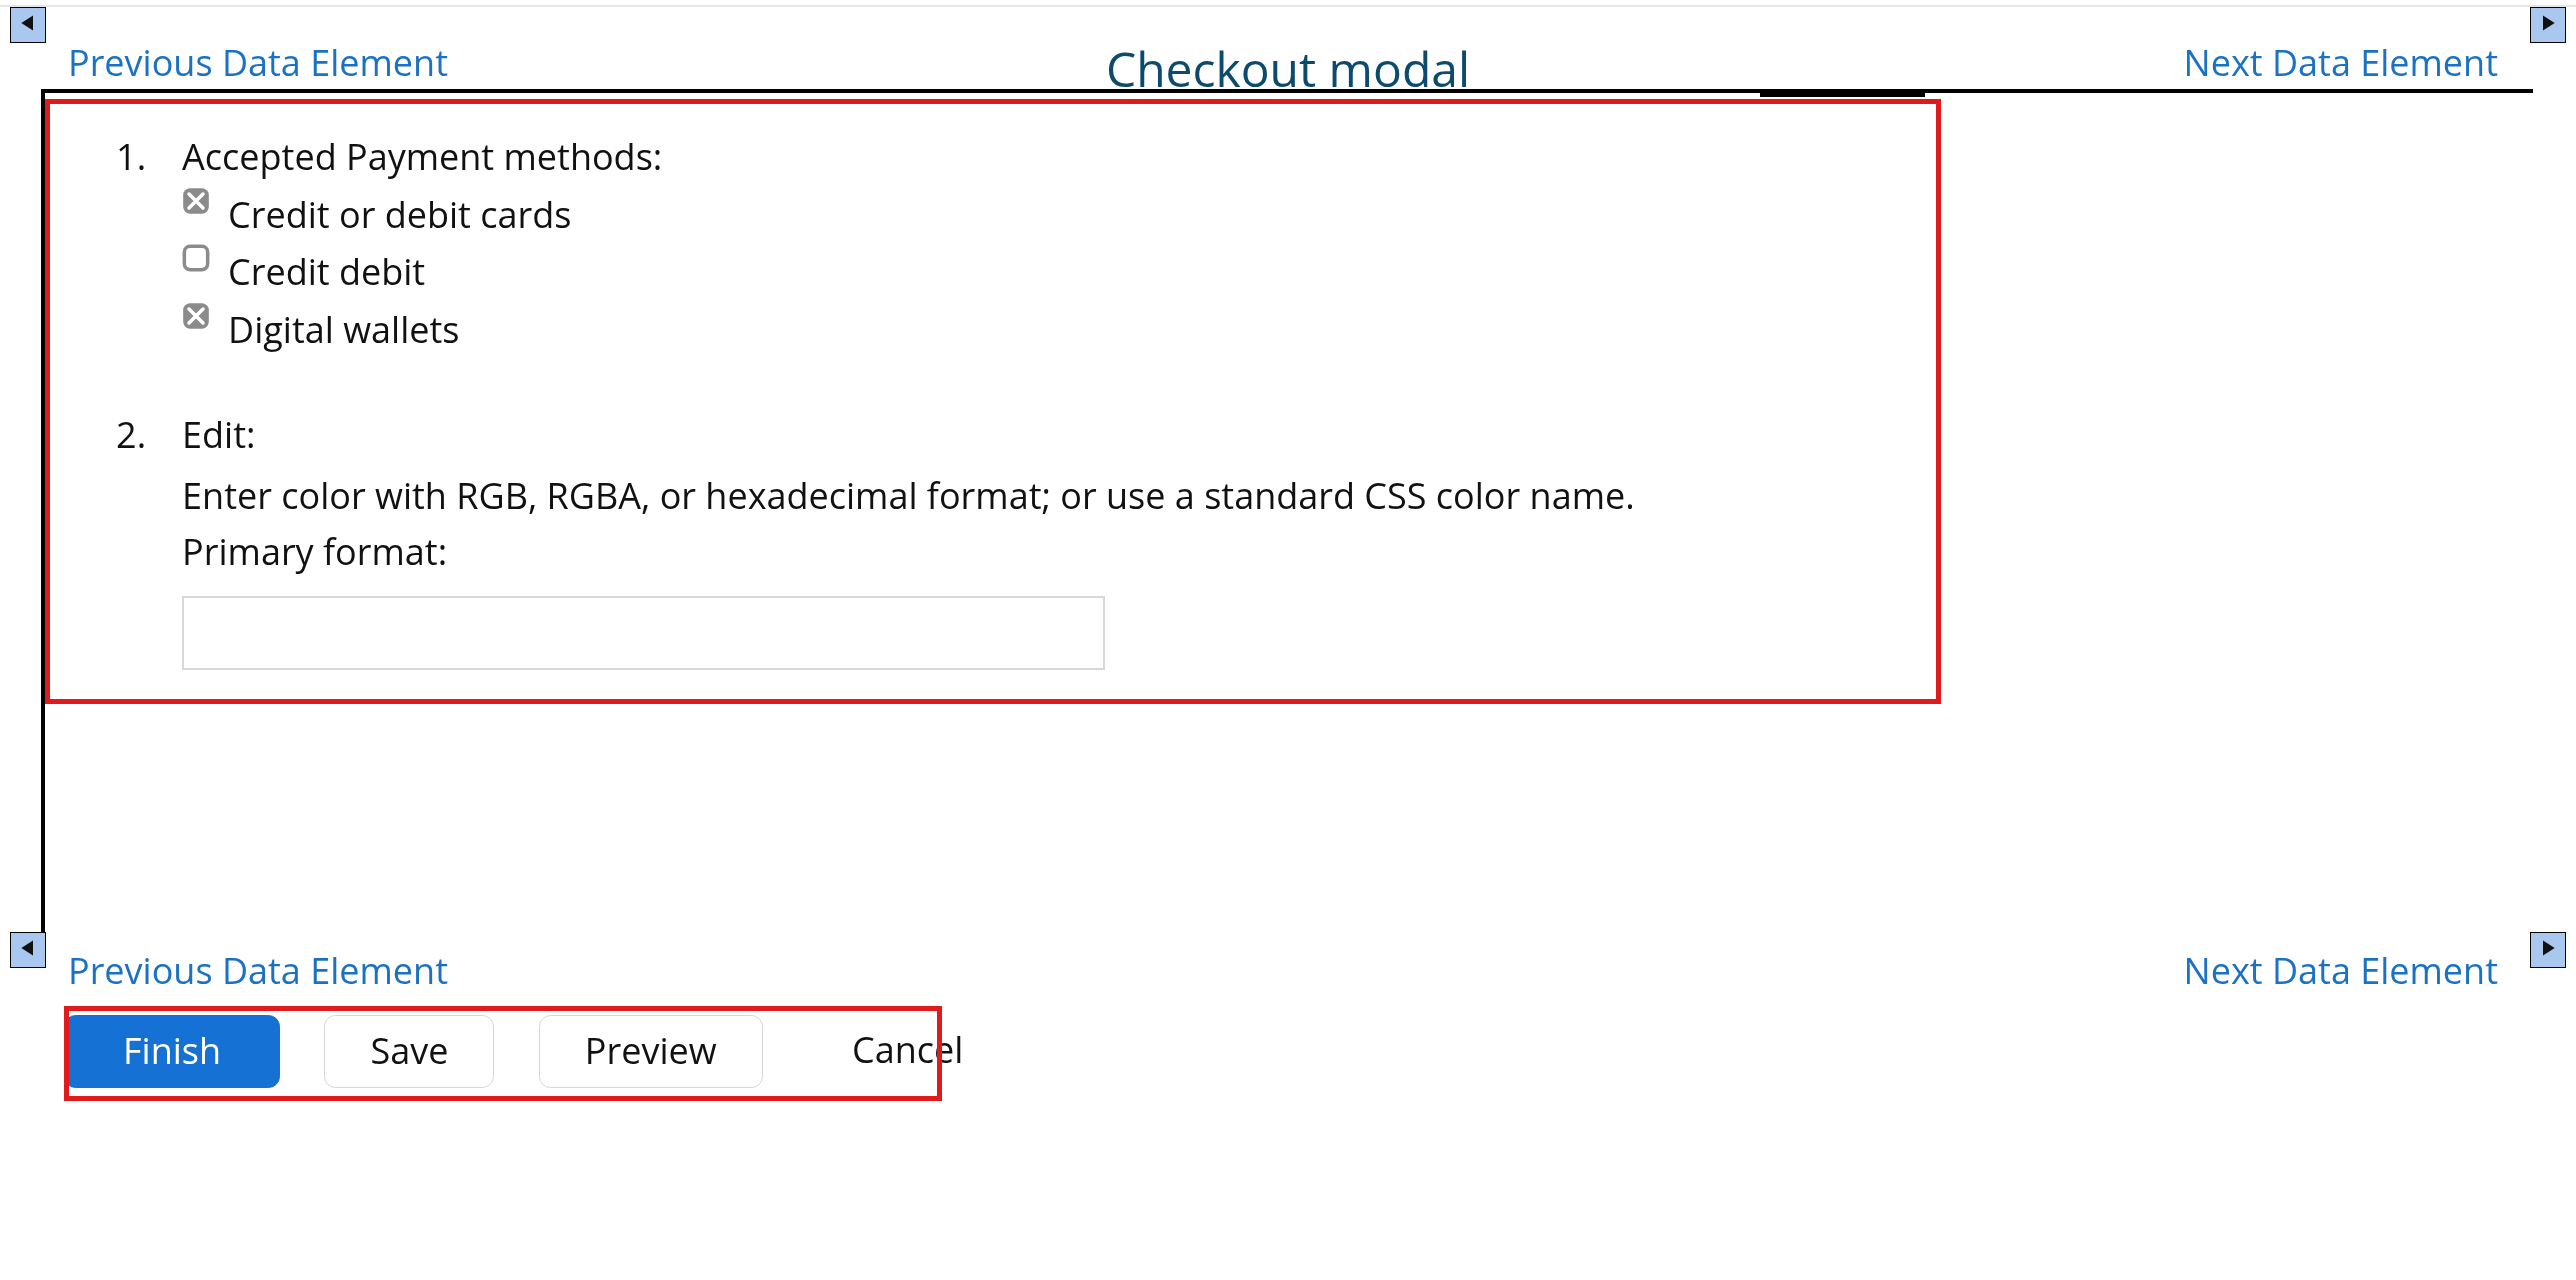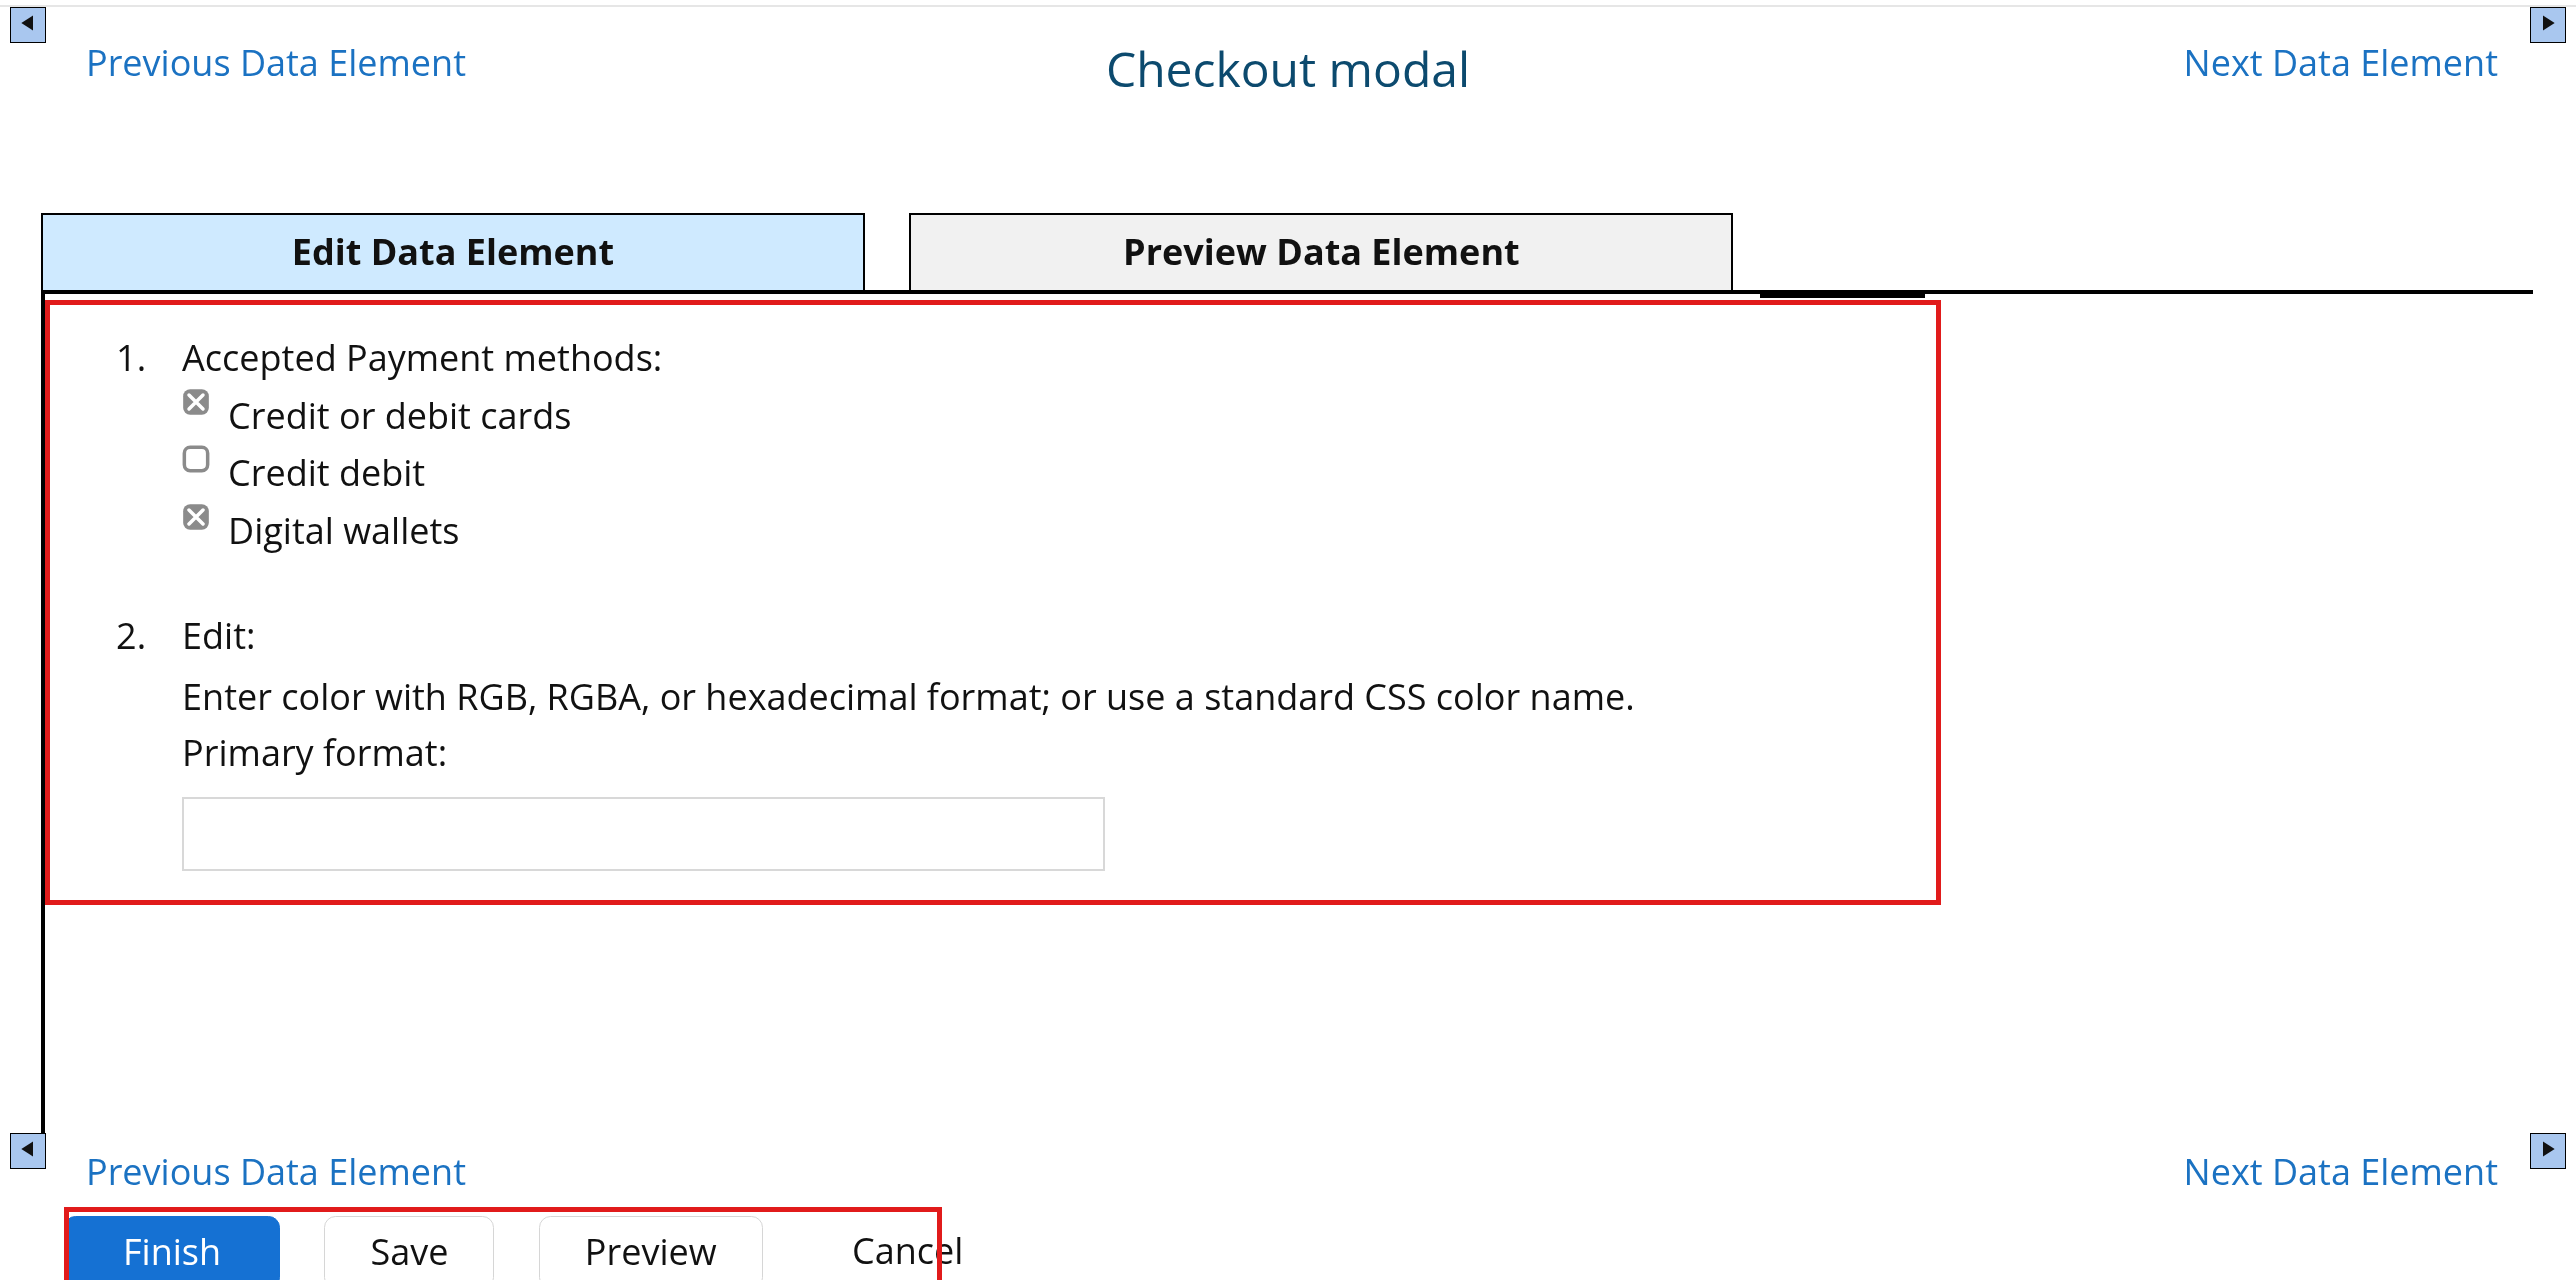--- a/index.html
+++ b/index.html
@@ -44,21 +44,21 @@
 .nav-arrow-left  { left: 10px; }
 .nav-arrow-right { right: 10px; }
 .nav-link {
   position: absolute;
   top: 31px;
   font-size: 36px;
   color: #1b72c2;
   cursor: pointer;
   white-space: nowrap;
 }
-.nav-link-left  { left: 86px; }
+.nav-link-left  { left: 68px; }
 .nav-link-right { right: 78px; margin-left: 32px; }
 .page-title {
   width: 100%;
   text-align: center;
   font-size: 48px;
   font-weight: 400;
   color: #0c4a6e;
   padding-top: 29px;
 }
 
@@ -211,28 +211,20 @@
     <span class="nav-link nav-link-right">Next Data Element</span>
     <div class="nav-arrow-btn nav-arrow-right">
       <span>
         <svg viewBox="0 0 24 24">
             <polygon points="6,3 6,21 20,12" fill="#111"></polygon>
           </svg>
       </span>
     </div>
   </div>
 
-  <div class="tabs-wrap">
-    <div class="tab tab-active">
-      <span>Edit Data Element</span>
-    </div>
-    <div class="tab tab-inactive">
-      <span>Preview Data Element</span>
-    </div>
-  </div>
 
   <div class="editor-panel">
     <div class="right-shadow" style="left:1719px; width:165px;"></div>
     <div class="editor-left-border"></div>
 
     <div class="callout-form">
 
       <div class="item-row">
         <div class="item-num">1.</div>
         <div class="item-body">

